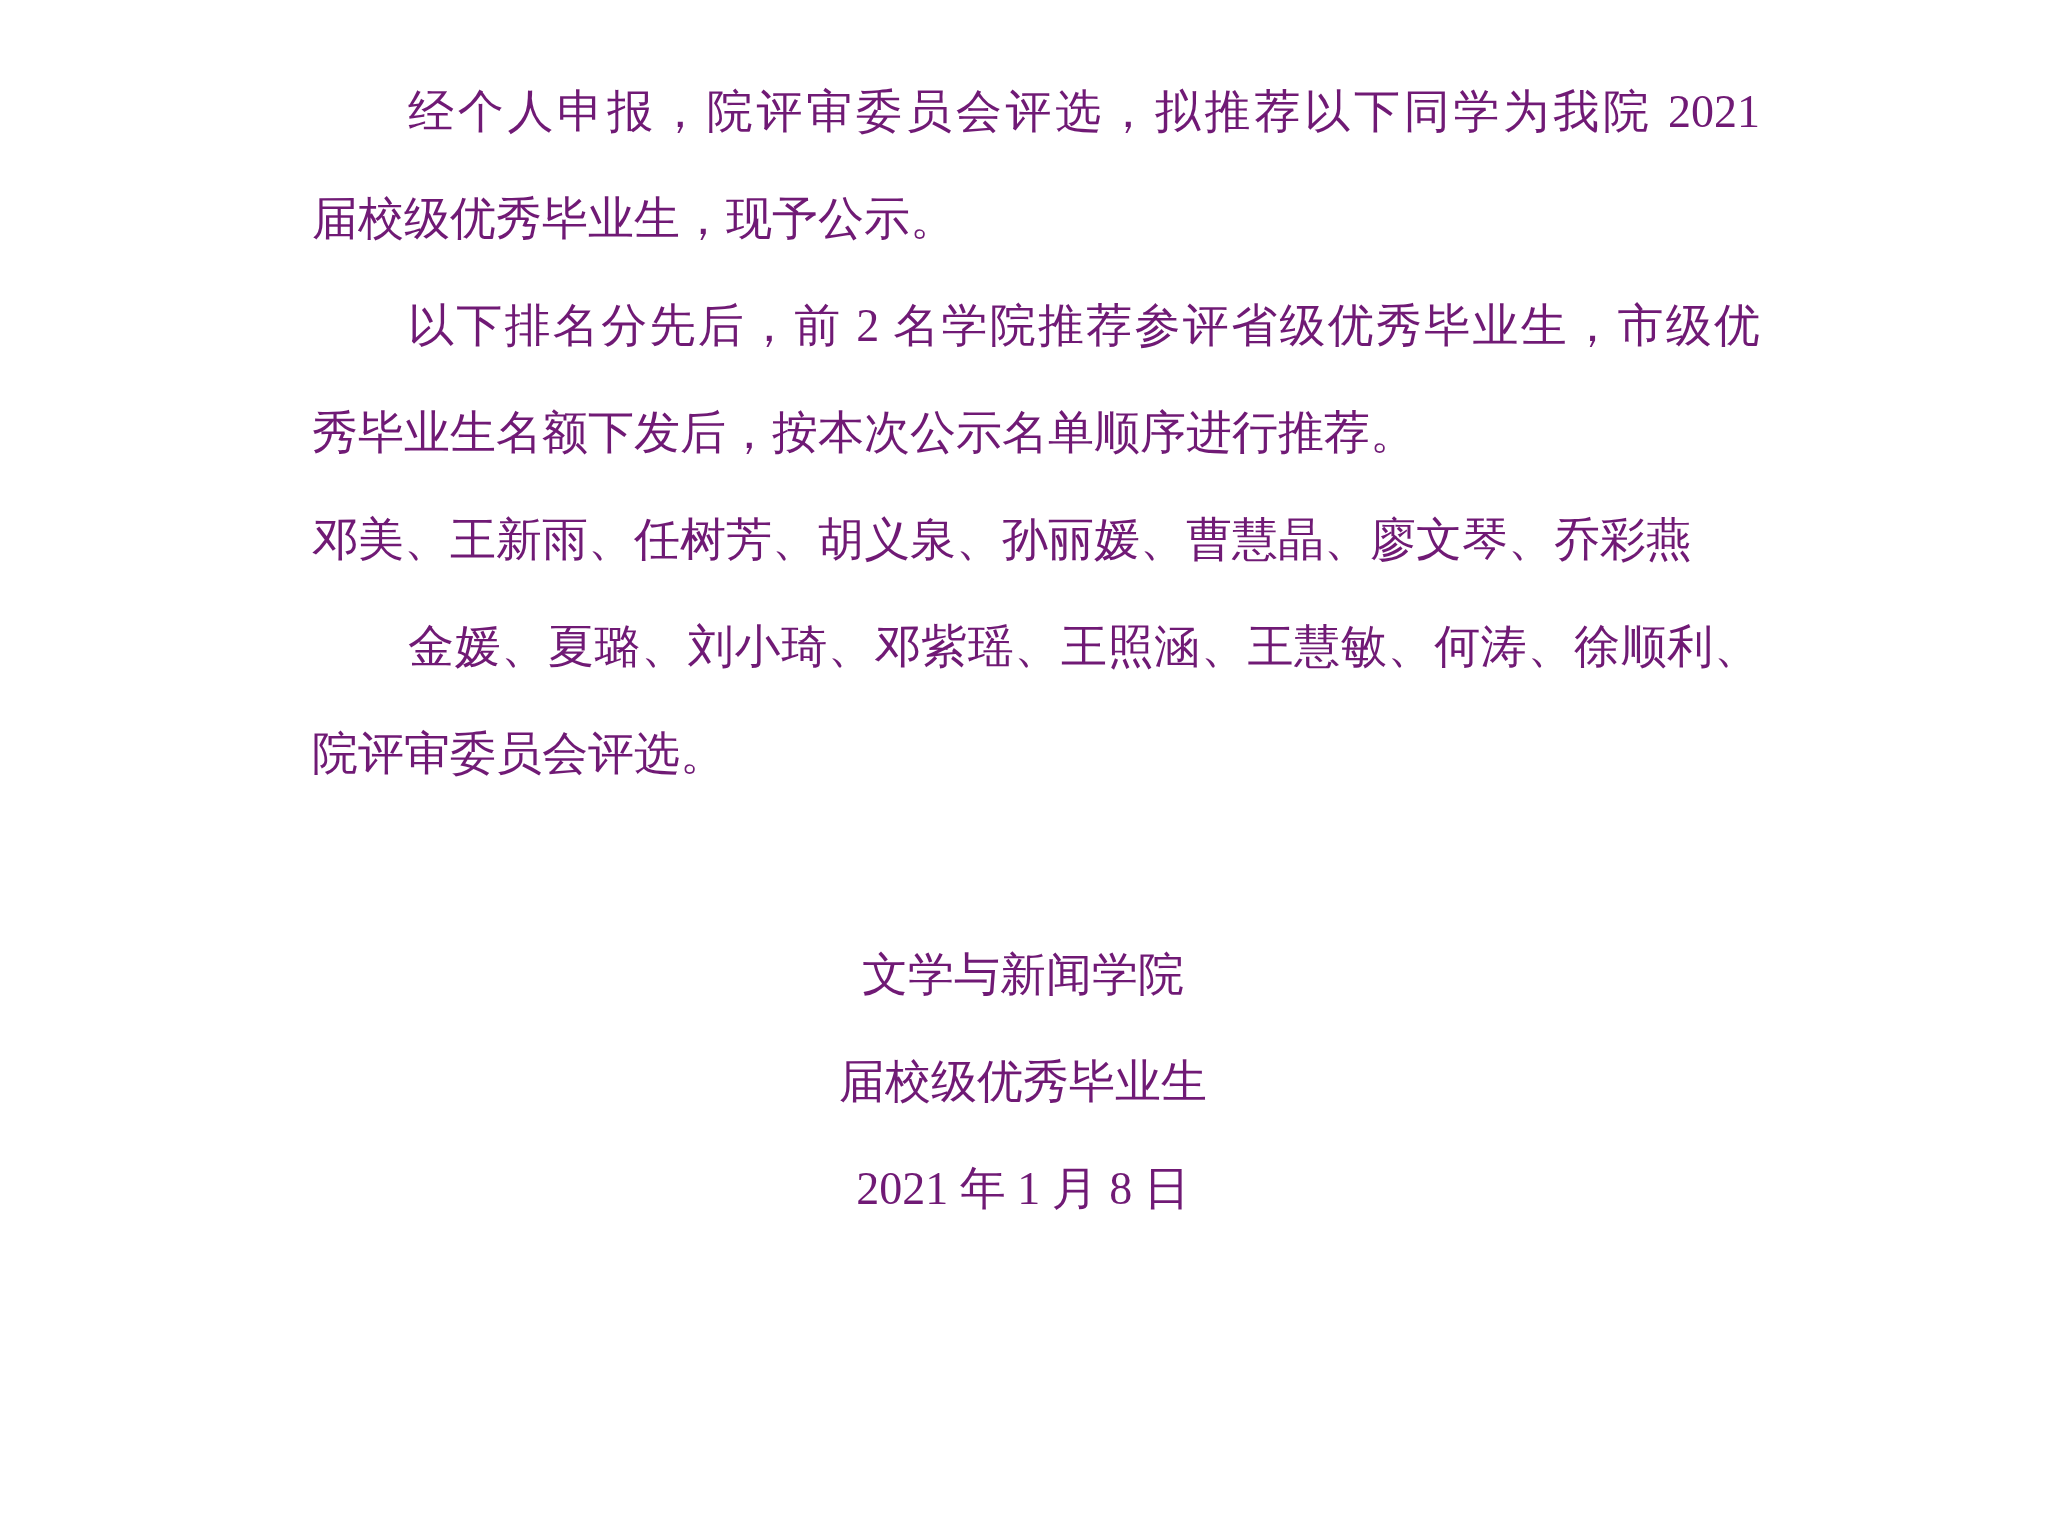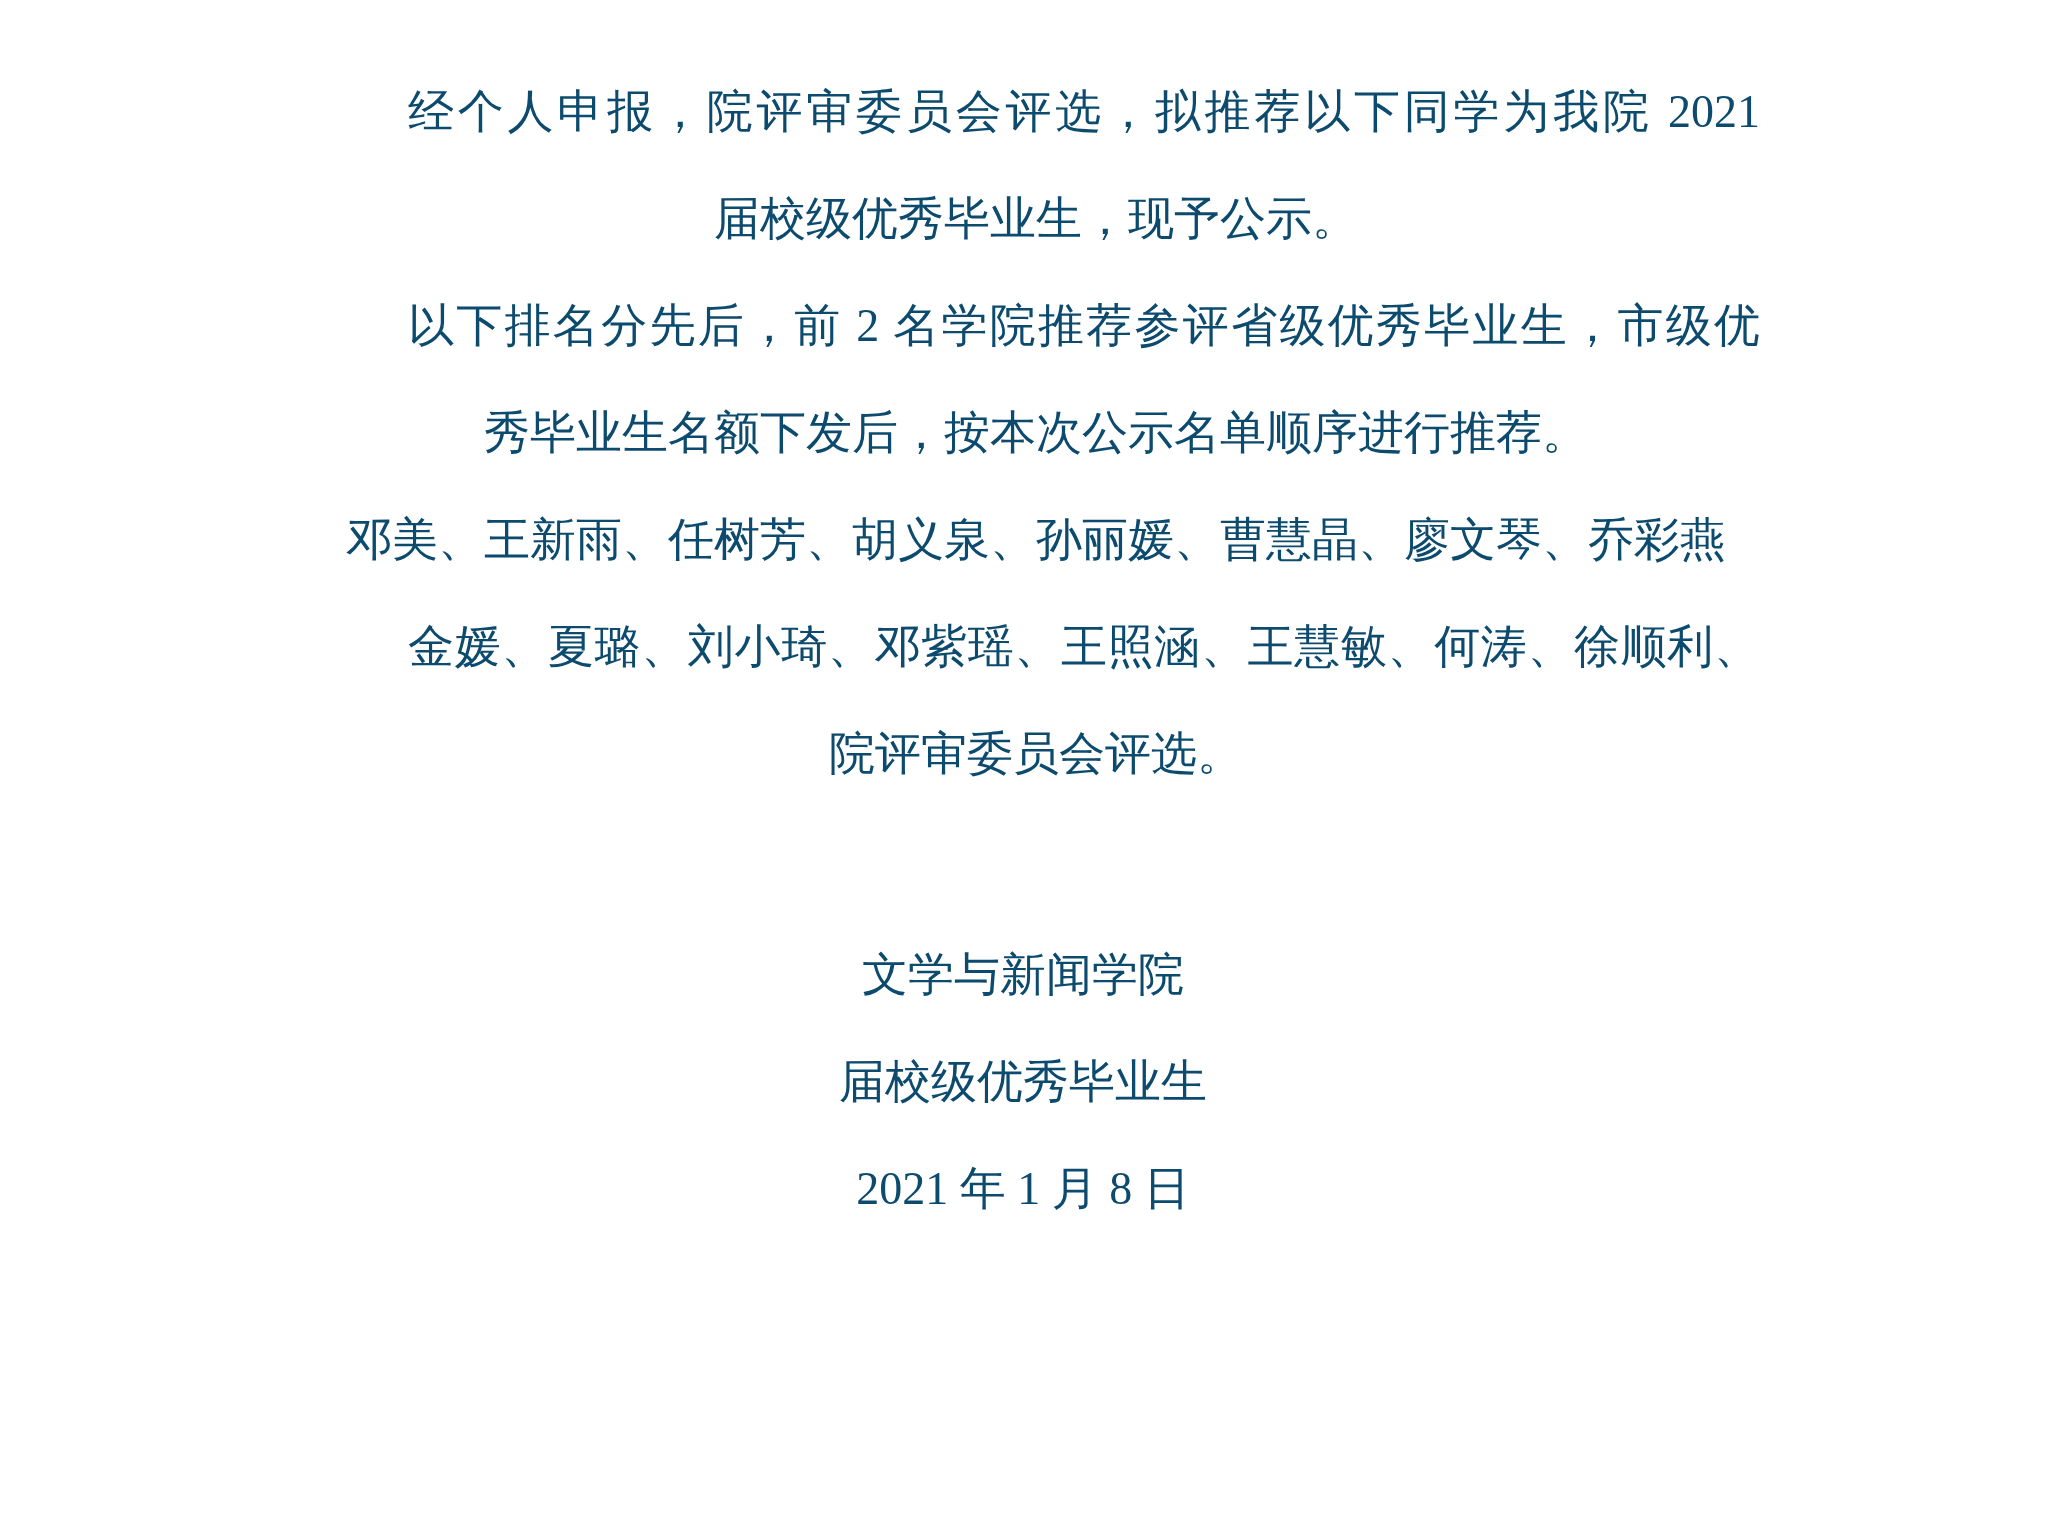--- a/index.html
+++ b/index.html
@@ -18,28 +18,27 @@
     position: relative;
     width: 2048px;
     height: 1536px;
     background: #ffffff;
   }
   .doc {
     position: absolute;
     left: 312px;
     top: 58px;
     width: 1448px;
-    color: #0c4a6e;
+    color: #701a75;
     font-size: 46px;
     line-height: 107px;
     letter-spacing: 0;
   }
   .ln {
     width: 100%;
-    text-align: center;
   }
   
   .first {
     text-indent: 96px;
   }
   
   .j {
     text-align: justify;
     text-align-last: justify;
   }

